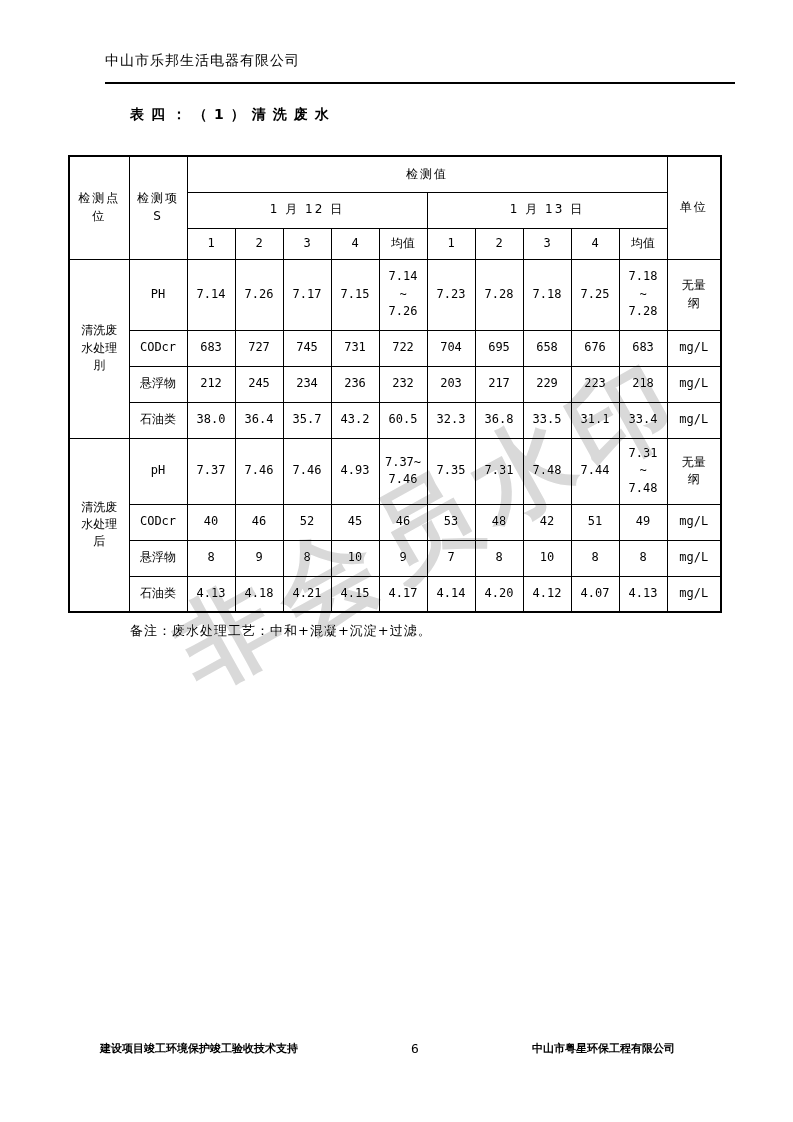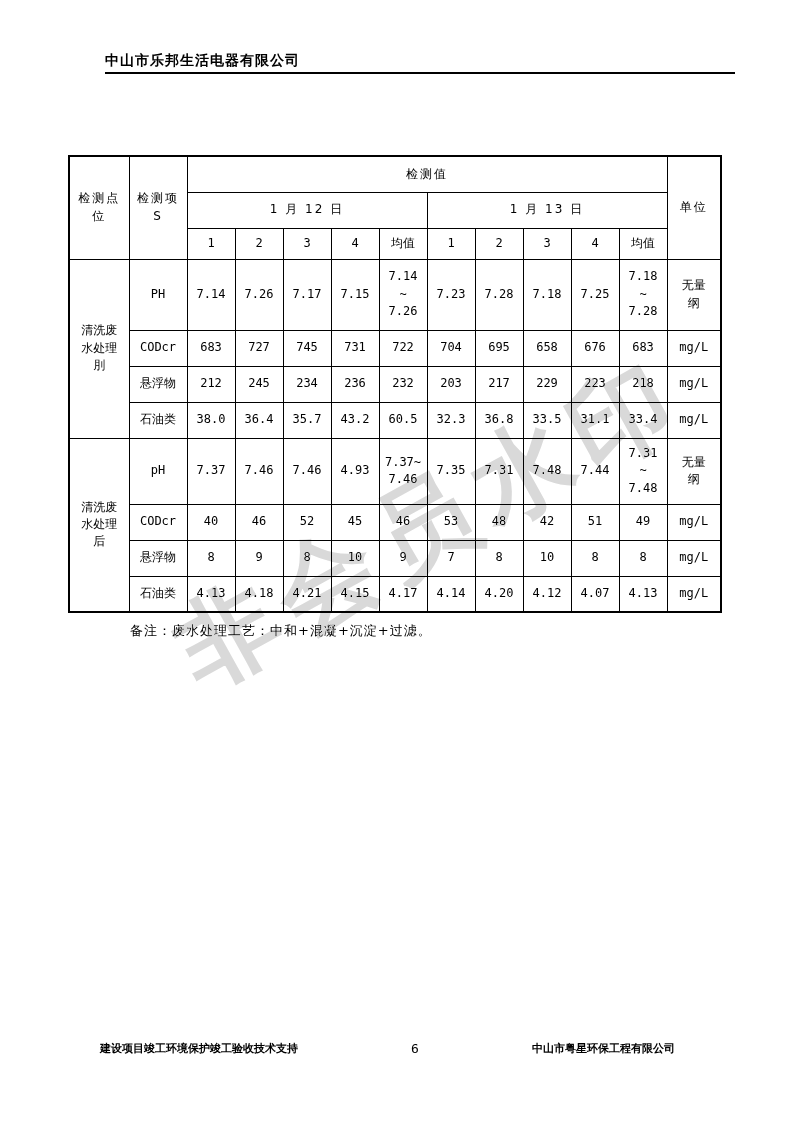--- a/index.html
+++ b/index.html
@@ -8,22 +8,22 @@
     width:793px;height:1122px;
     background:#ffffff;
     font-family:"DejaVu Sans","Liberation Sans",sans-serif;
     color:#000;
     overflow:hidden;
   }
   
   .doc-header{
     position:absolute;top:52px;left:105px;width:630px;
     display:flex;justify-content:space-between;align-items:flex-end;
-    border-bottom:2px solid #000;padding-bottom:2px;
-    font-size:14px;font-weight:bold;letter-spacing:1px;white-space:nowrap;
+    border-bottom:2px solid #000;padding-bottom:12px;
+    font-size:14px;font-weight:normal;letter-spacing:1px;white-space:nowrap;
   }
   
   .doc-title{
     position:absolute;top:106px;left:130px;
     font-size:14px;font-weight:600;letter-spacing:7px;white-space:nowrap;
   }
   
   .tbl-wrap{position:absolute;top:155px;left:68px;}
   table{border-collapse:collapse;table-layout:fixed;border:2px solid #000;}
   td{
@@ -62,20 +62,21 @@
 </style>
 </head>
 <body>
 
 <div class="page">
 
   <div class="doc-header">
     <span>中山市乐邦生活电器有限公司</span>
   </div>
 
+  <div class="doc-title">表四：（1）清洗废水</div>
 
   <div class="tbl-wrap">
     <table>
       <colgroup>
         <col class="c-point">
           <col class="c-item">
         <col class="c-d">
           <col class="c-d">
           <col class="c-d">
           <col class="c-d">

